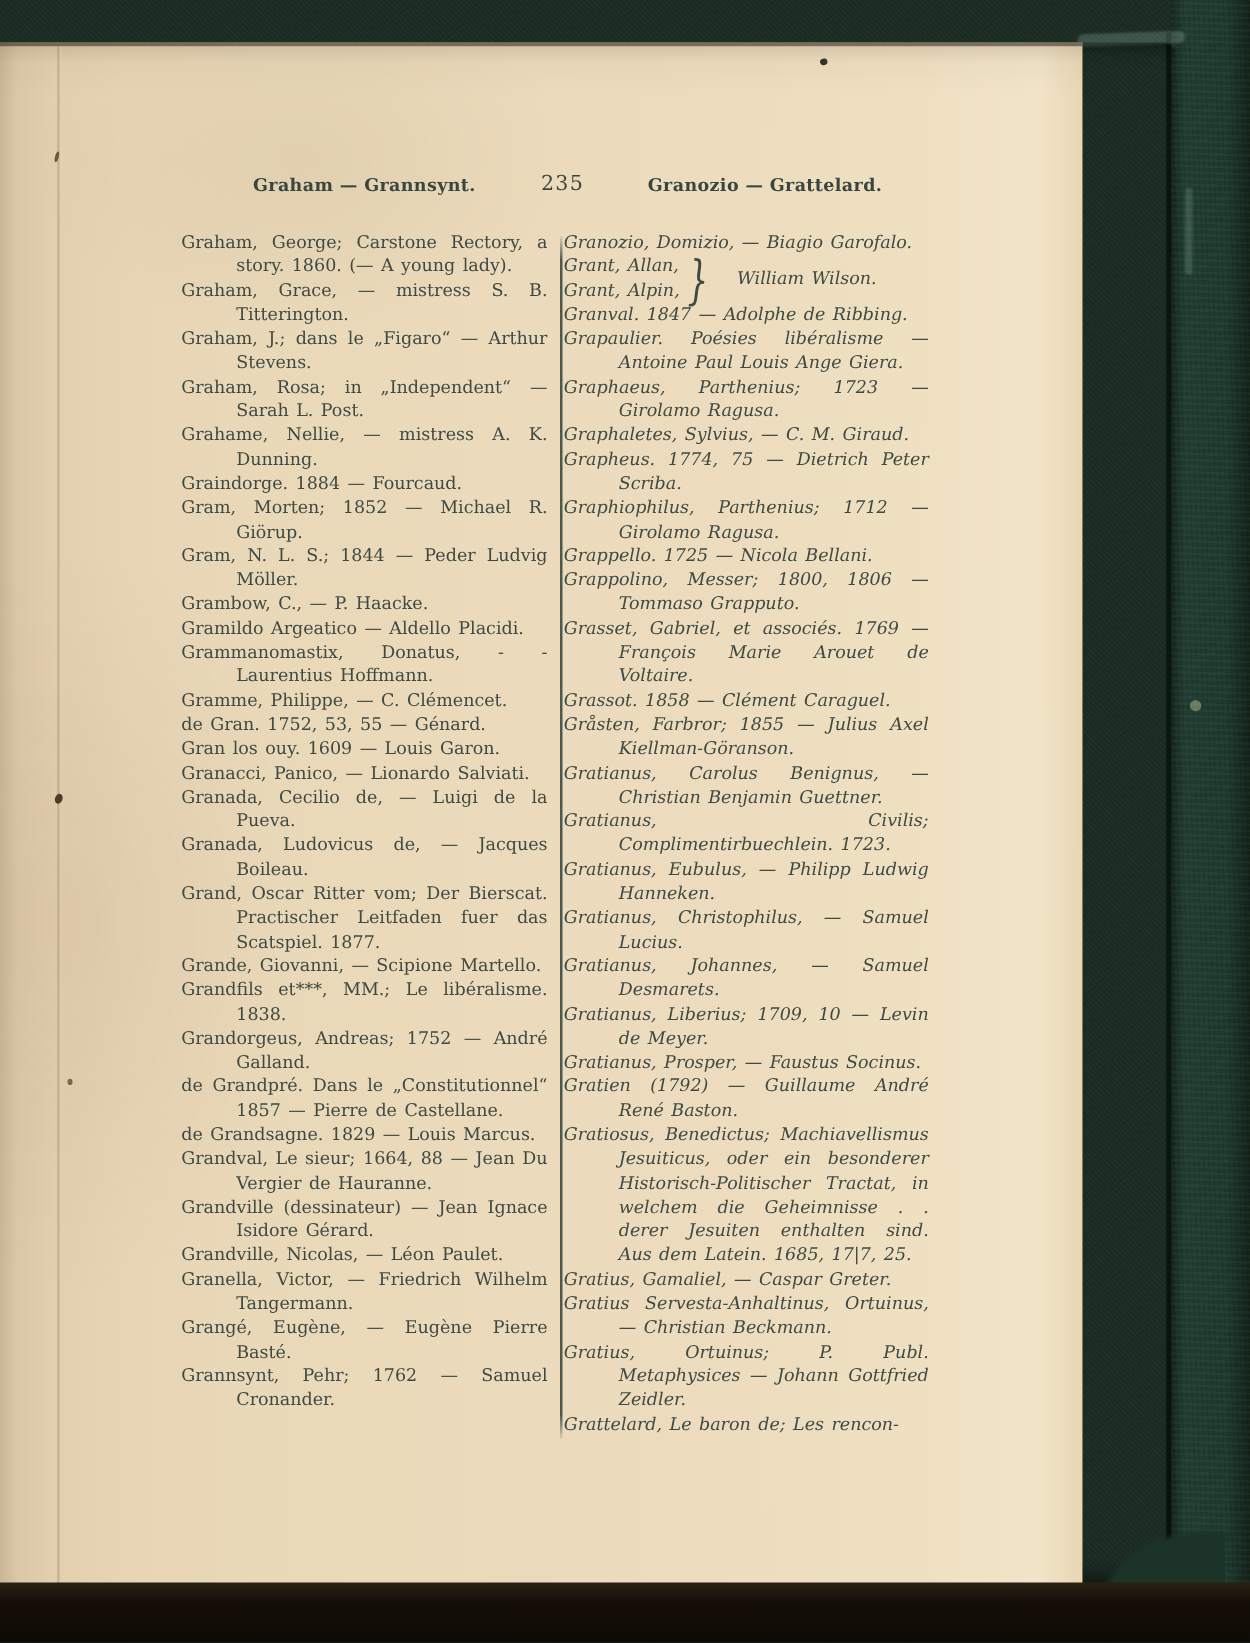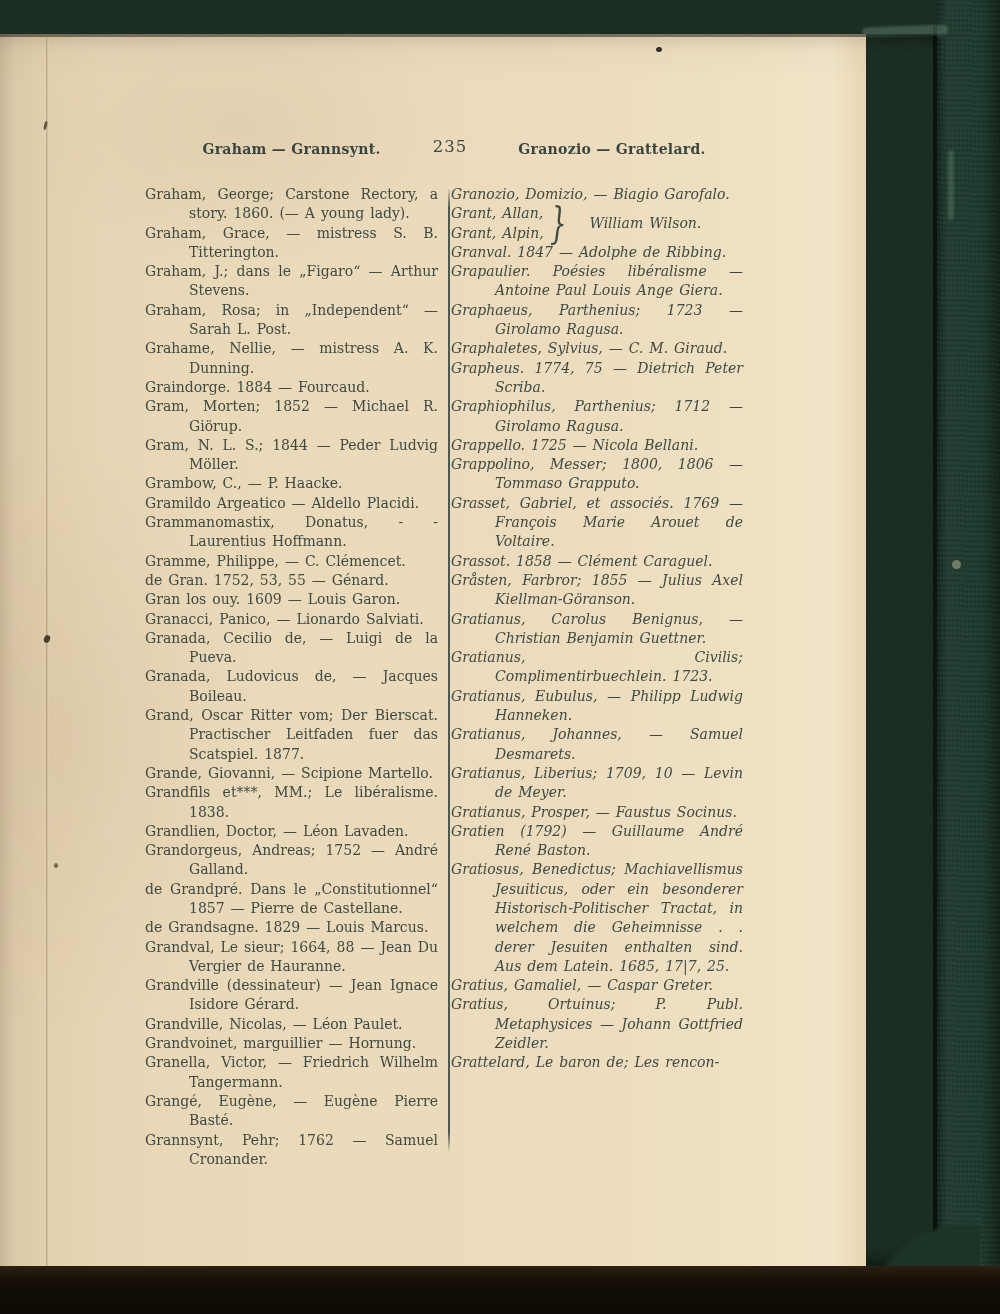--- a/index.html
+++ b/index.html
@@ -147,28 +147,26 @@
       <div class="entry">Grammanomastix, Donatus, - - Laurentius Hoffmann.</div>
       <div class="entry">Gramme, Philippe, — C. Clémencet.</div>
       <div class="entry">de Gran. 1752, 53, 55 — Génard.</div>
       <div class="entry">Gran los ouy. 1609 — Louis Garon.</div>
       <div class="entry">Granacci, Panico, — Lionardo Salviati.</div>
       <div class="entry">Granada, Cecilio de, — Luigi de la Pueva.</div>
       <div class="entry">Granada, Ludovicus de, — Jacques Boileau.</div>
       <div class="entry">Grand, Oscar Ritter vom; Der Bierscat. Practischer Leitfaden fuer das Scatspiel. 1877.</div>
       <div class="entry">Grande, Giovanni, — Scipione Martello.</div>
       <div class="entry">Grandfils et***, MM.; Le libéralisme. 1838.</div>
-      <div class="entry">Grandlien, Doctor, — Léon Lavaden.</div>
       <div class="entry">Grandorgeus, Andreas; 1752 — André Galland.</div>
       <div class="entry">de Grandpré. Dans le „Constitutionnel“ 1857 — Pierre de Castellane.</div>
       <div class="entry">de Grandsagne. 1829 — Louis Marcus.</div>
       <div class="entry">Grandval, Le sieur; 1664, 88 — Jean Du Vergier de Hauranne.</div>
       <div class="entry">Grandville (dessinateur) — Jean Ignace Isidore Gérard.</div>
       <div class="entry">Grandville, Nicolas, — Léon Paulet.</div>
-      <div class="entry">Grandvoinet, marguillier — Hornung.</div>
       <div class="entry">Granella, Victor, — Friedrich Wilhelm Tangermann.</div>
       <div class="entry">Grangé, Eugène, — Eugène Pierre Basté.</div>
       <div class="entry">Grannsynt, Pehr; 1762 — Samuel Cronander.</div>
     </div>
   <div class="col col-right" id="col-right">
       <div class="entry">Granozio, Domizio, — Biagio Garofalo.</div>
       <div class="entry brace-entry">
         <div class="brace-names">
           <div>Grant, Allan,</div>
           <div>Grant, Alpin,</div>
@@ -183,25 +181,27 @@
       <div class="entry">Grapheus. 1774, 75 — Dietrich Peter Scriba.</div>
       <div class="entry">Graphiophilus, Parthenius; 1712 — Girolamo Ragusa.</div>
       <div class="entry">Grappello. 1725 — Nicola Bellani.</div>
       <div class="entry">Grappolino, Messer; 1800, 1806 — Tommaso Grapputo.</div>
       <div class="entry">Grasset, Gabriel, et associés. 1769 — François Marie Arouet de Voltaire.</div>
       <div class="entry">Grassot. 1858 — Clément Caraguel.</div>
       <div class="entry">Gråsten, Farbror; 1855 — Julius Axel Kiellman-Göranson.</div>
       <div class="entry">Gratianus, Carolus Benignus, — Christian Benjamin Guettner.</div>
       <div class="entry">Gratianus, Civilis; Complimentirbuechlein. 1723.</div>
       <div class="entry">Gratianus, Eubulus, — Philipp Ludwig Hanneken.</div>
+      <div class="entry">Gratianus, Christophilus, — Samuel Lucius.</div>
       <div class="entry">Gratianus, Johannes, — Samuel Desmarets.</div>
       <div class="entry">Gratianus, Liberius; 1709, 10 — Levin de Meyer.</div>
       <div class="entry">Gratianus, Prosper, — Faustus Socinus.</div>
       <div class="entry">Gratien (1792) — Guillaume André René Baston.</div>
       <div class="entry">Gratiosus, Benedictus; Machiavellismus Jesuiticus, oder ein besonderer Historisch-Politischer Tractat, in welchem die Geheimnisse . . derer Jesuiten enthalten sind. Aus dem Latein. 1685, 17|7, 25.</div>
       <div class="entry">Gratius, Gamaliel, — Caspar Greter.</div>
+      <div class="entry">Gratius Servesta-Anhaltinus, Ortuinus, — Christian Beckmann.</div>
       <div class="entry">Gratius, Ortuinus; P. Publ. Metaphysices — Johann Gottfried Zeidler.</div>
       <div class="entry">Grattelard, Le baron de; Les rencon-</div>
     </div>
 </div>
 
 <div class="bottom-corner"></div>
 <div class="bottom-band"></div>
 
 </body></html>

